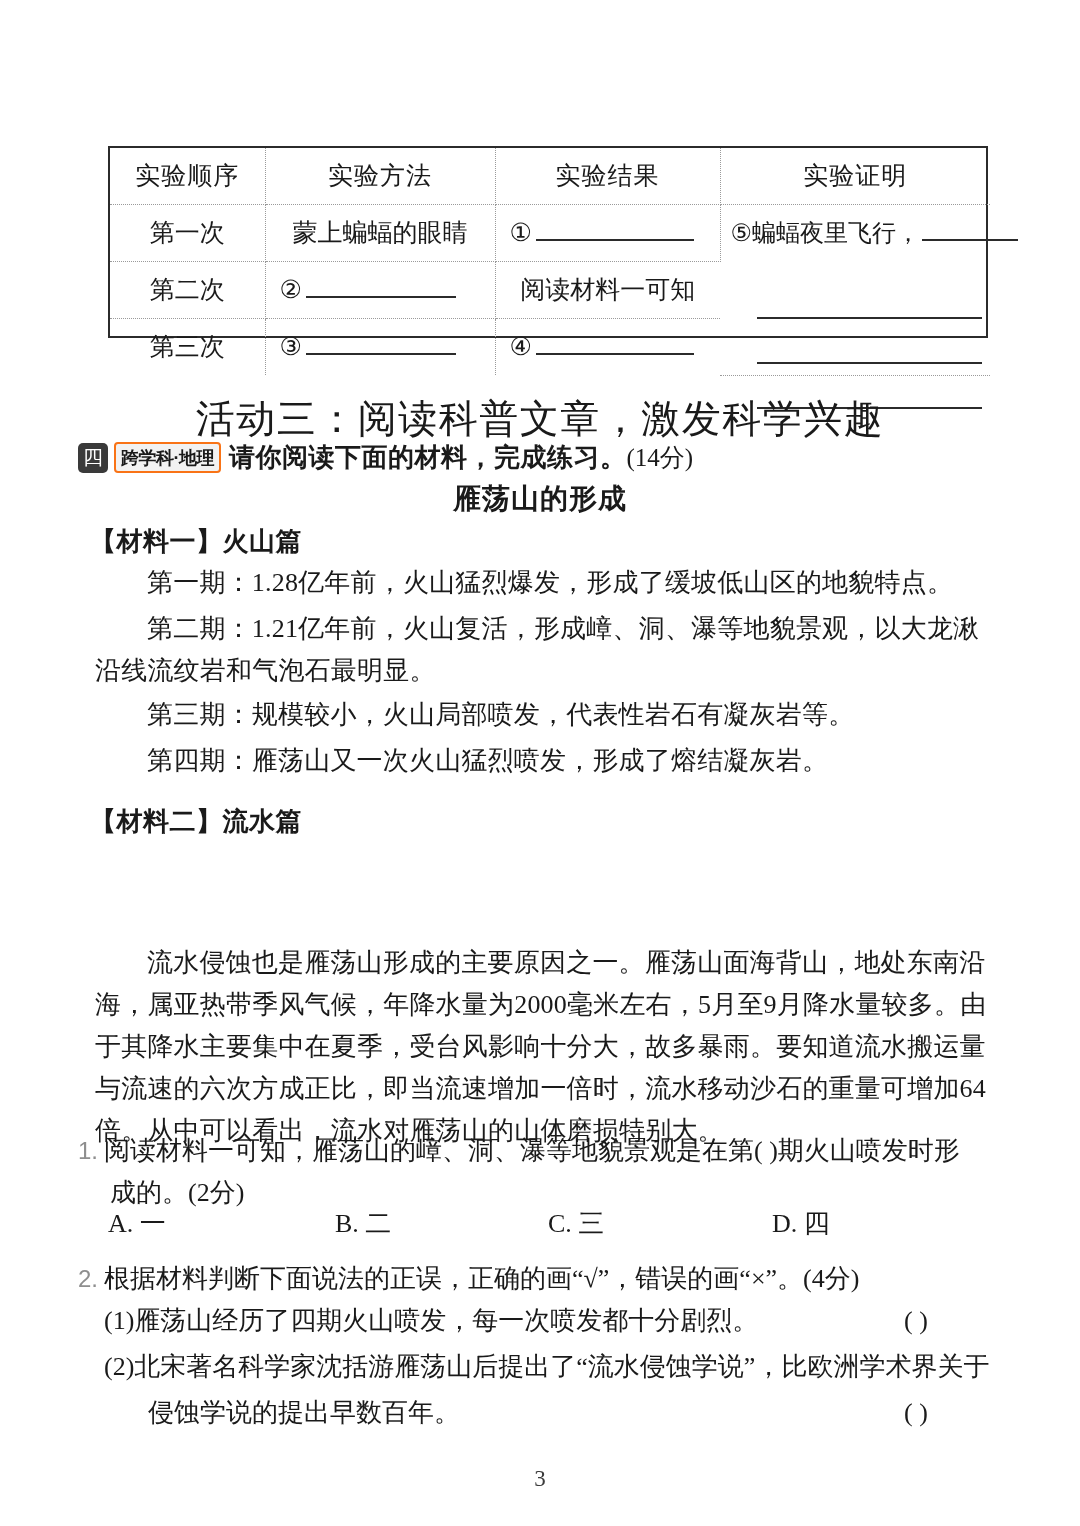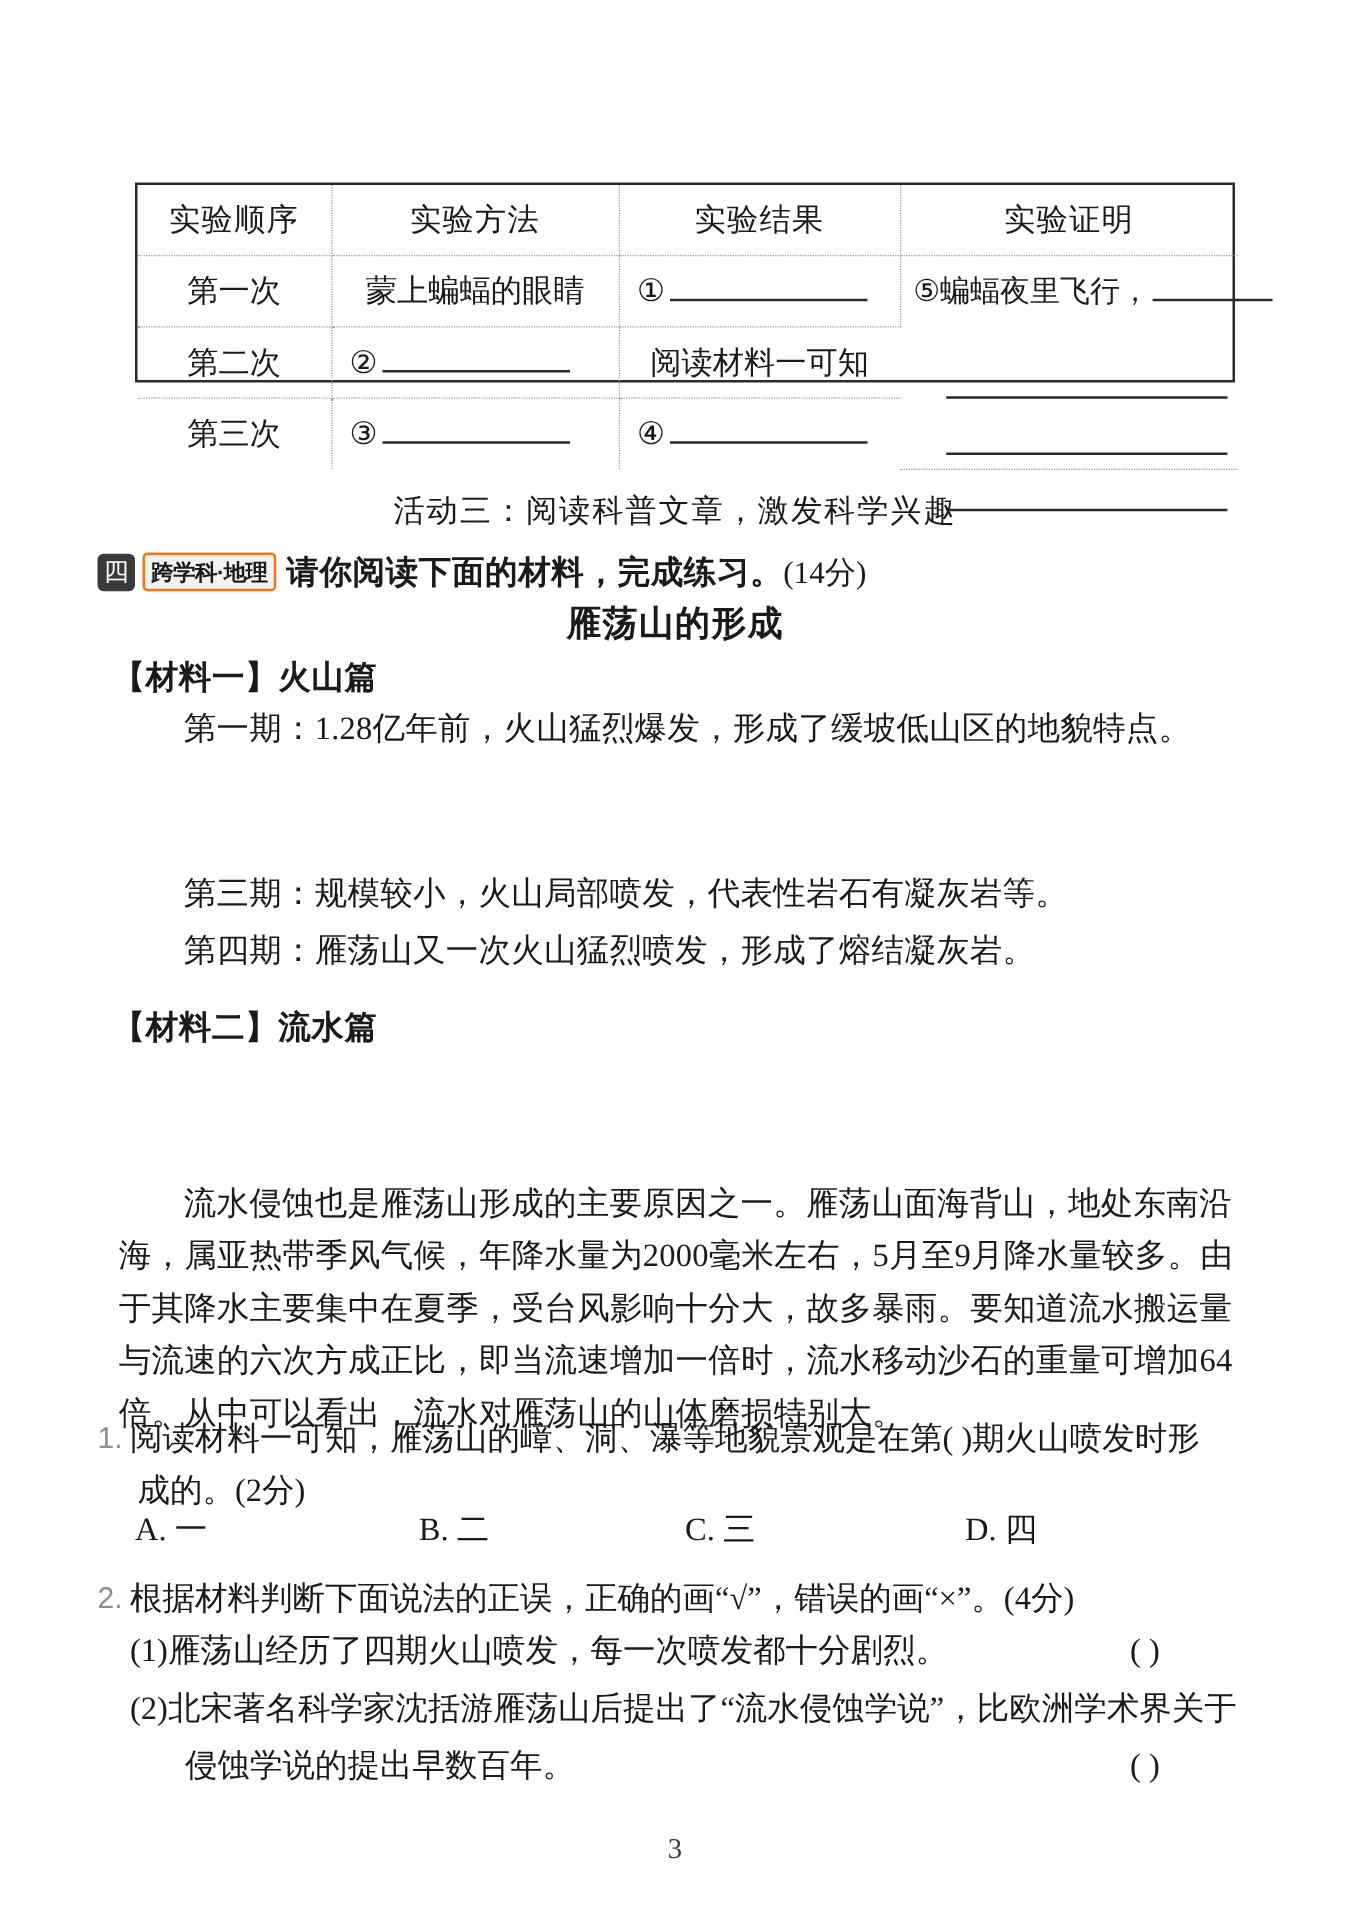--- a/index.html
+++ b/index.html
@@ -39,21 +39,21 @@
     letter-spacing: 0px;
   }
   .q-top .qtext { margin-left: 4px; letter-spacing: 0.3px; }
 
   
   .tbl-wrap {
     position: absolute;
     left: 108px;
     top: 146px;
     width: 880px;
-    height: 160px;
+    height: 192px;
     border: 2px solid #2b2b2b;
     box-sizing: border-box;
     background: #fff;
   }
   .tbl {
     width: 100%;
     height: 100%;
     border-collapse: collapse;
     table-layout: fixed;
   }
@@ -119,21 +119,21 @@
     border-bottom: 2px solid #2b2b2b;
   }
 
   
   .activity {
     position: absolute;
     left: 0;
     top: 392px;
     width: 1080px;
     text-align: center;
-    font-size: 25px;
+    font-size: 39px;
     letter-spacing: 1.5px;
     font-family: "Liberation Serif", serif;
   }
 
   
   .sec-line {
     position: absolute;
     left: 78px;
     top: 440px;
     display: flex;
@@ -324,20 +324,21 @@
     <span class="badge-num">四</span>
     <span class="badge-tag">跨学科·地理</span>
     <span class="sec-text">请你阅读下面的材料，完成练习。</span>
       <span class="sec-score">(14分)</span>
   </div>
 
   <div class="art-title">雁荡山的形成</div>
 
   <div class="mat-head" style="top:524px;">【材料一】火山篇</div>
   <div class="para indent nowrapline" style="top:562px;">第一期：1.28亿年前，火山猛烈爆发，形成了缓坡低山区的地貌特点。</div>
+  <div class="para indent" style="top:608px;">第二期：1.21亿年前，火山复活，形成嶂、洞、瀑等地貌景观，以大龙湫沿线流纹岩和气泡石最明显。</div>
   <div class="para indent nowrapline" style="top:694px;">第三期：规模较小，火山局部喷发，代表性岩石有凝灰岩等。</div>
   <div class="para indent nowrapline" style="top:740px;">第四期：雁荡山又一次火山猛烈喷发，形成了熔结凝灰岩。</div>
 
   <div class="mat-head" style="top:804px;">【材料二】流水篇</div>
   <div class="para indent" style="top:908px;margin-top:34px;">流水侵蚀也是雁荡山形成的主要原因之一。雁荡山面海背山，地处东南沿海，属亚热带季风气候，年降水量为2000毫米左右，5月至9月降水量较多。由于其降水主要集中在夏季，受台风影响十分大，故多暴雨。要知道流水搬运量与流速的六次方成正比，即当流速增加一倍时，流水移动沙石的重量可增加64倍。从中可以看出，流水对雁荡山的山体磨损特别大。</div>
 
   <div class="qblock" style="top:1130px;">
     <div class="qrow">
       <span class="qnum">1.</span>
       <span class="qbody">阅读材料一可知，雁荡山的嶂、洞、瀑等地貌景观是在第(        )期火山喷发时形</span>

